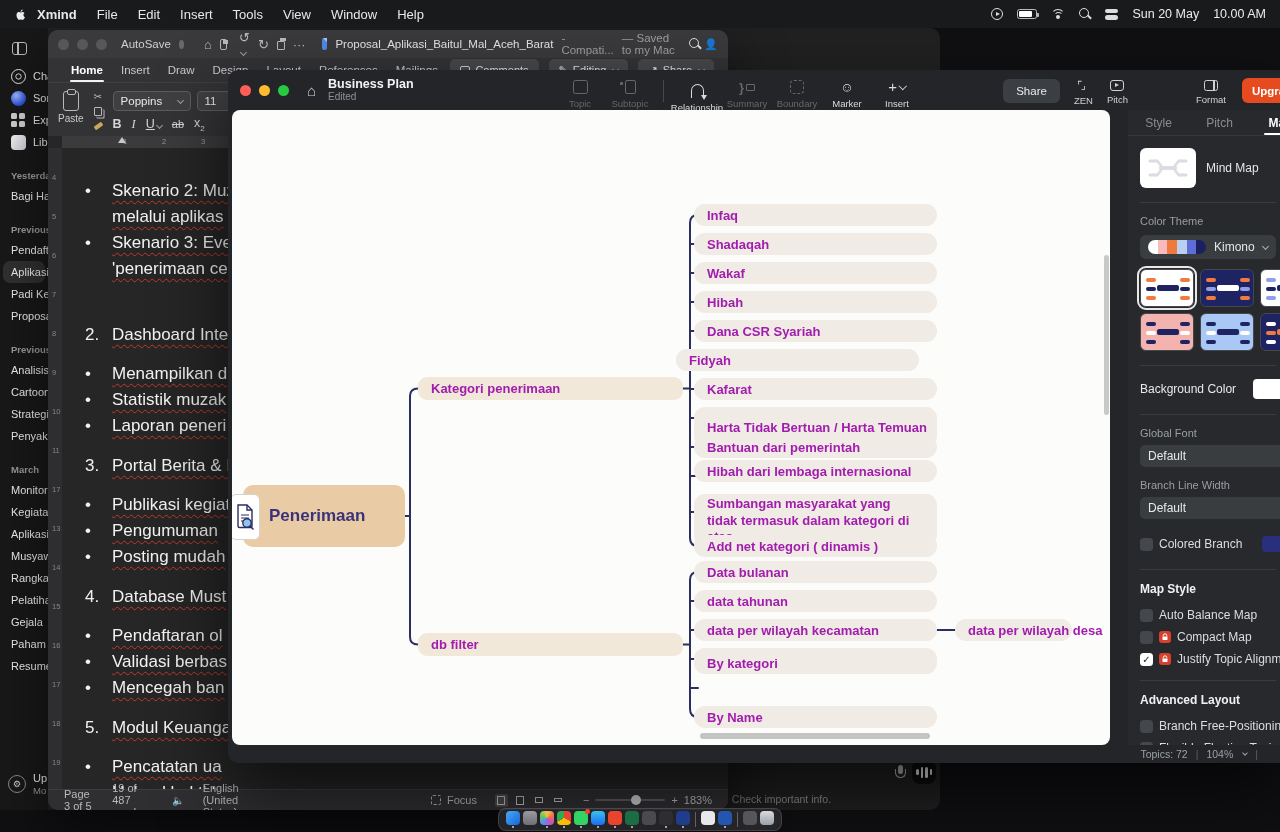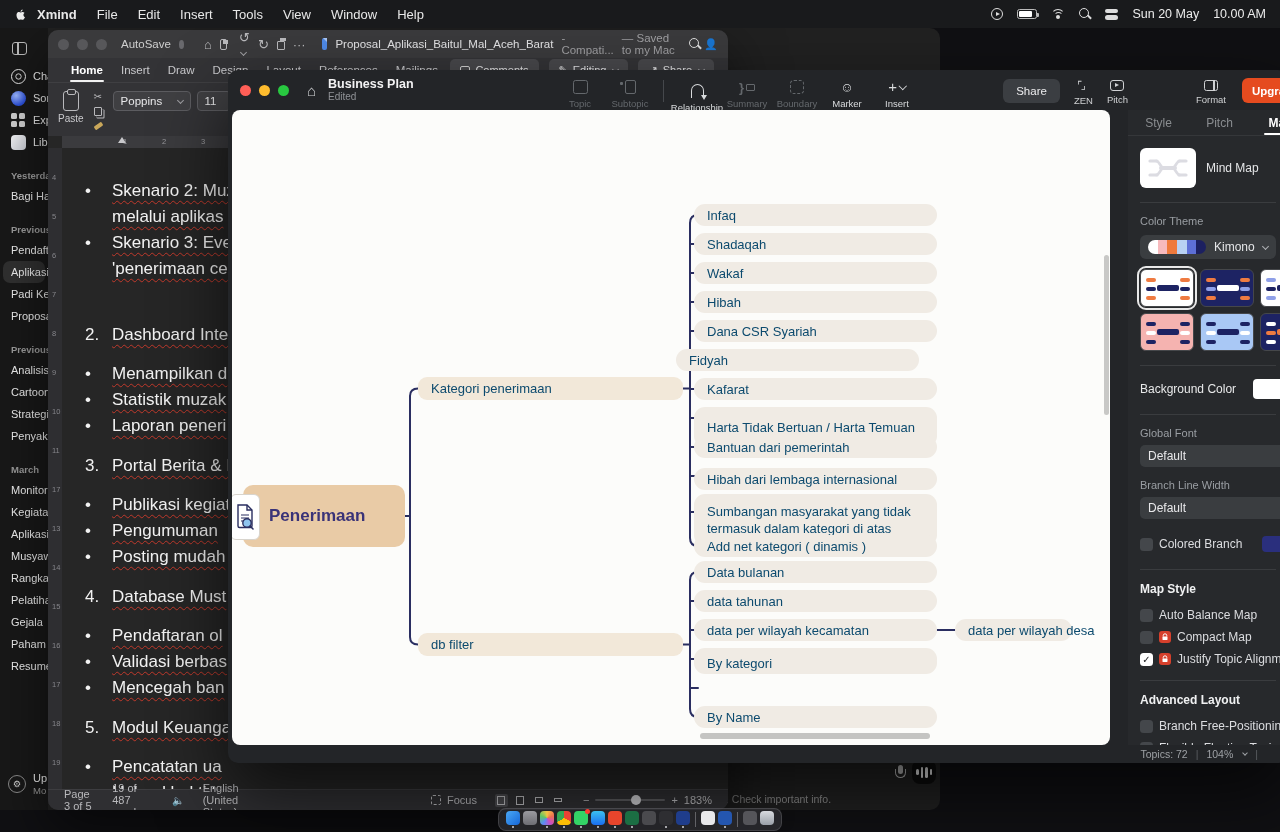--- a/index.html
+++ b/index.html
@@ -74,21 +74,21 @@
 .wbtn{height:22px;background:#48484b;border-radius:5px;display:flex;align-items:center;gap:5px;padding:0 10px;font-size:11px;color:#e4e4e6}
 .cm-ico{width:10px;height:9px;border:1.3px solid #cfcfcf;border-radius:2px}
 #w-toolbar{position:absolute;left:0;top:52px;right:0;height:54px;background:#333336;border-top:1px solid #3f3f42;display:flex;padding:6px 10px;gap:10px;color:#c9c9cc}
 .paste-blk{display:flex;flex-direction:column;align-items:center;font-size:10px;gap:2px;padding-top:2px}
 .clip-ico{width:16px;height:20px;border:1.5px solid #b9b9bc;border-radius:3px;position:relative}
 .clip-ico::before{content:"";position:absolute;left:3px;top:-3px;width:7px;height:4px;background:#333336;border:1.5px solid #b9b9bc;border-radius:2px}
 .mini-col{display:flex;flex-direction:column;gap:5px;padding-top:3px}
 .sciss{font-size:10px;color:#b9b9bc;line-height:1}
 .copy-ico{width:8px;height:9px;border:1.2px solid #b9b9bc;border-radius:1px;box-shadow:2px 2px 0 -0.5px #333336,2.5px 2.5px 0 0 #b9b9bc}
 .brush-ico{width:9px;height:4px;background:#c9a75a;border-radius:1px;transform:rotate(-35deg);margin-top:3px}
-.fontgrp{display:flex;flex-direction:row;gap:5px;padding-top:2px}
+.fontgrp{display:flex;flex-direction:column;gap:5px;padding-top:2px}
 .fontrow{display:flex;gap:6px}
 .finput{background:#3f3f42;border:1px solid #5c5c60;border-radius:4px;height:20px;display:flex;align-items:center;padding:0 7px;font-size:11.5px;color:#e8e8ea;gap:10px}
 .fmtrow{display:flex;align-items:center;gap:10px;font-size:12.5px;color:#d4d4d6}
 .fmtrow .u{text-decoration:underline}
 .fmtrow .st{text-decoration:line-through;font-size:11px}
 .fmtrow sub{font-size:8px}
 #w-hruler{position:absolute;left:14px;top:106px;width:640px;height:12px;background:#3b3b3e;color:#98989c;font-size:7.5px}
 #w-hruler span{position:absolute;top:1px}
 .ind-mark{position:absolute;left:56px;top:2px;width:0;height:0;border-left:4px solid transparent;border-right:4px solid transparent;border-bottom:6px solid #c9c9cc}
 #w-vruler{position:absolute;left:0;top:118px;width:14px;bottom:21px;background:#2e2e31;color:#85858a;font-size:7.5px}
@@ -143,21 +143,21 @@
 .pitch-ico{width:14px;height:11px;border:1.6px solid currentColor;border-radius:3px;position:relative}
 .pitch-ico::after{content:"";position:absolute;left:4px;top:2px;border-left:4px solid currentColor;border-top:2.5px solid transparent;border-bottom:2.5px solid transparent}
 .fmt-ico{width:14px;height:11px;border:1.6px solid currentColor;border-radius:2.5px;position:relative}
 .fmt-ico::after{content:"";position:absolute;right:2px;top:0;bottom:0;width:1.6px;background:currentColor}
 #x-format{position:absolute;right:62px;top:4px}
 #x-upgrade{position:absolute;right:-26px;top:8px;width:72px;height:25px;background:#e54b1f;border-radius:6px;color:#fff;font-size:11.5px;font-weight:700;display:flex;align-items:center;padding-left:10px}
 
 
 #x-canvas{position:absolute;left:4px;top:40px;width:878px;height:635px;background:#fcfcfa;border-radius:8px;overflow:hidden}
 #mmS{position:absolute;left:0;top:0}
-.mnode{position:absolute;background:#f0ebe4;border-radius:11px;color:#0c4a6e;font-weight:400;font-size:13px;display:flex;align-items:center;padding:0 13px;white-space:nowrap}
+.mnode{position:absolute;background:#f0ebe4;border-radius:11px;color:#a21caf;font-weight:700;font-size:13px;display:flex;align-items:center;padding:0 13px;white-space:nowrap}
 .mnode.tall{white-space:normal;line-height:1.3;padding-top:2px;font-size:13px}
 .mnode.branch{background:#f2e8d9;border-radius:9px}
 .mnode.root{background:#e9cba6;border-radius:10px;font-size:17px;font-weight:700;color:#3a3378;padding-left:26px}
 #mm-attach{position:absolute;left:-2px;top:384px;width:30px;height:46px;background:#fff;border:1px solid #d8d4cd;border-radius:6px;display:flex;align-items:center;justify-content:center}
 #x-vscroll{position:absolute;left:872px;top:145px;width:5px;height:160px;background:#c8c8c6;border-radius:3px}
 #x-hscroll{position:absolute;left:468px;top:623px;width:230px;height:6px;background:#c4c4c2;border-radius:3px}
 
 
 #x-panel{position:absolute;left:900px;top:40px;width:160px;height:635px;background:#27292c;overflow:hidden;color:#e4e5e7;font-size:12px}
 #p-tabs{display:flex;height:26px;border-bottom:1px solid #35373a}
@@ -696,21 +696,21 @@
         <div class="mnode branch" style="left: 186px; top: 523px; width: 265px; height: 23px;">db filter</div>
         <div class="mnode child" style="left: 462px; top: 94px; width: 243px; height: 22px;">Infaq</div>
         <div class="mnode child" style="left: 462px; top: 123px; width: 243px; height: 22px;">Shadaqah</div>
         <div class="mnode child" style="left: 462px; top: 152px; width: 243px; height: 22px;">Wakaf</div>
         <div class="mnode child" style="left: 462px; top: 181px; width: 243px; height: 22px;">Hibah</div>
         <div class="mnode child" style="left: 462px; top: 210px; width: 243px; height: 22px;">Dana CSR Syariah</div>
         <div class="mnode child" style="left: 444px; top: 239px; width: 243px; height: 22px;">Fidyah</div>
         <div class="mnode child" style="left: 462px; top: 268px; width: 243px; height: 22px;">Kafarat</div>
         <div class="mnode child" style="left: 462px; top: 297px; width: 243px; height: 40px;">Harta Tidak Bertuan / Harta Temuan</div>
         <div class="mnode child" style="left: 462px; top: 326px; width: 243px; height: 22px;">Bantuan dari pemerintah</div>
-        <div class="mnode child" style="left: 462px; top: 358px; width: 243px; height: 22px;">Hibah dari lembaga internasional</div>
+        <div class="mnode child" style="left: 462px; top: 350px; width: 243px; height: 22px;">Hibah dari lembaga internasional</div>
         <div class="mnode child tall" style="left: 462px; top: 384px; width: 243px; height: 52px;">Sumbangan masyarakat yang tidak termasuk dalam kategori di atas</div>
         <div class="mnode child" style="left: 462px; top: 425px; width: 243px; height: 22px;">Add net kategori ( dinamis )</div>
         <div class="mnode child" style="left: 462px; top: 451px; width: 243px; height: 22px;">Data bulanan</div>
         <div class="mnode child" style="left: 462px; top: 480px; width: 243px; height: 22px;">data tahunan</div>
         <div class="mnode child" style="left: 462px; top: 509px; width: 243px; height: 22px;">data per wilayah kecamatan</div>
         <div class="mnode child" style="left: 462px; top: 538px; width: 243px; height: 22px;">by NIK</div>
         <div class="mnode child" style="left: 462px; top: 542px; width: 243px; height: 22px;">By kategori</div>
         <div class="mnode child" style="left: 462px; top: 596px; width: 243px; height: 22px;">By Name</div>
         <div class="mnode child" style="left: 723px; top: 509px; width: 117px; height: 22px;">data per wilayah desa</div>
       </div>

